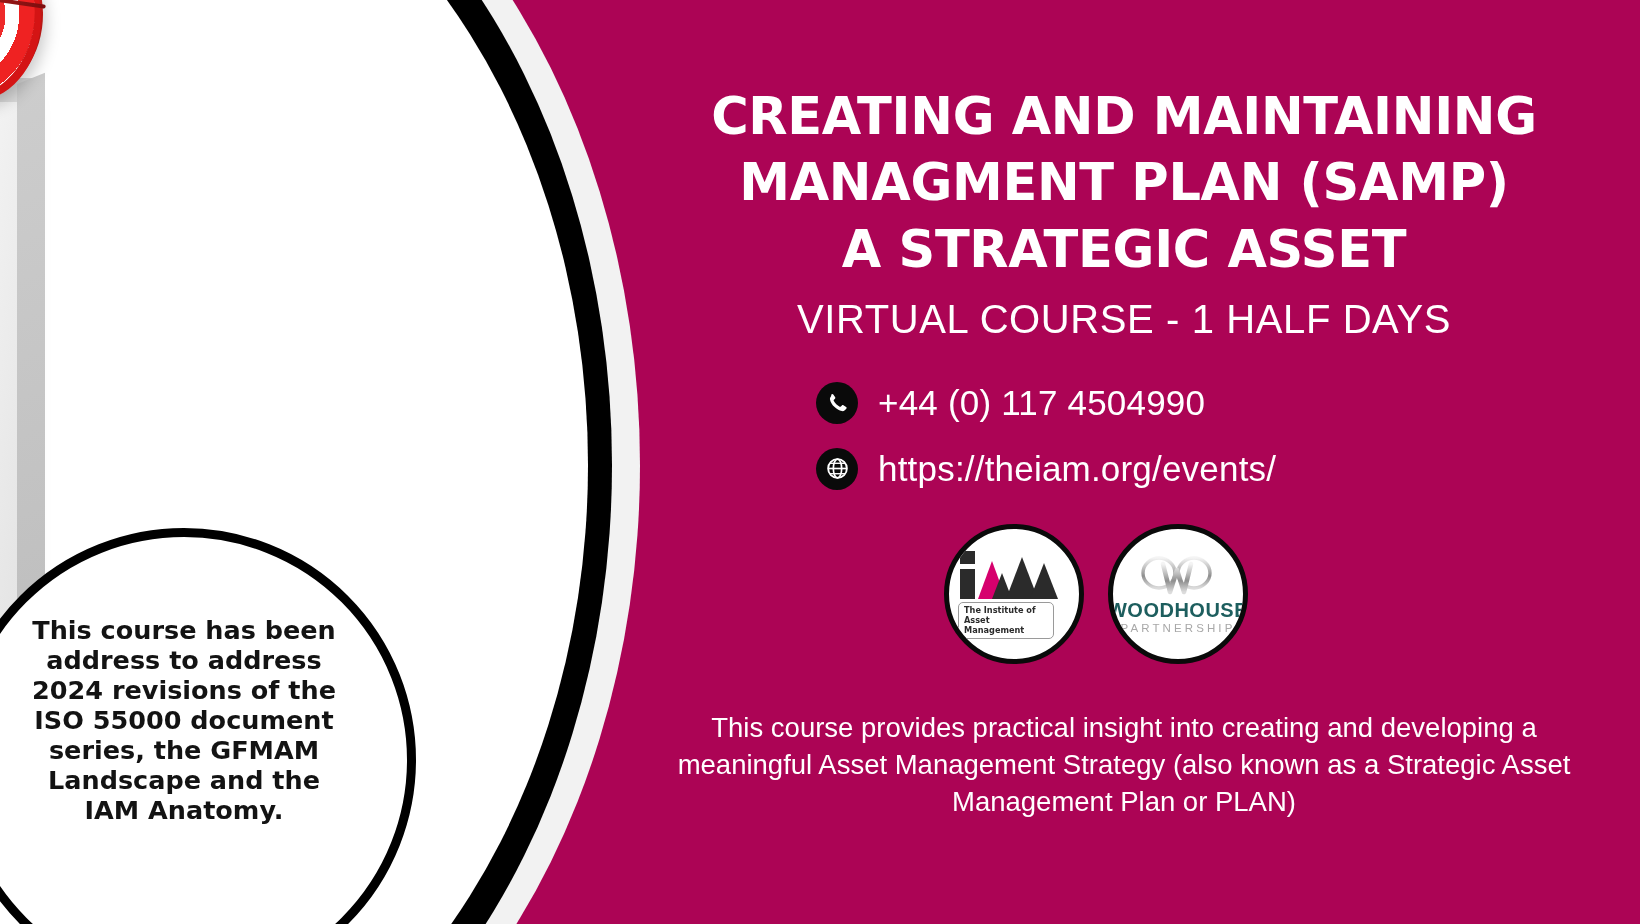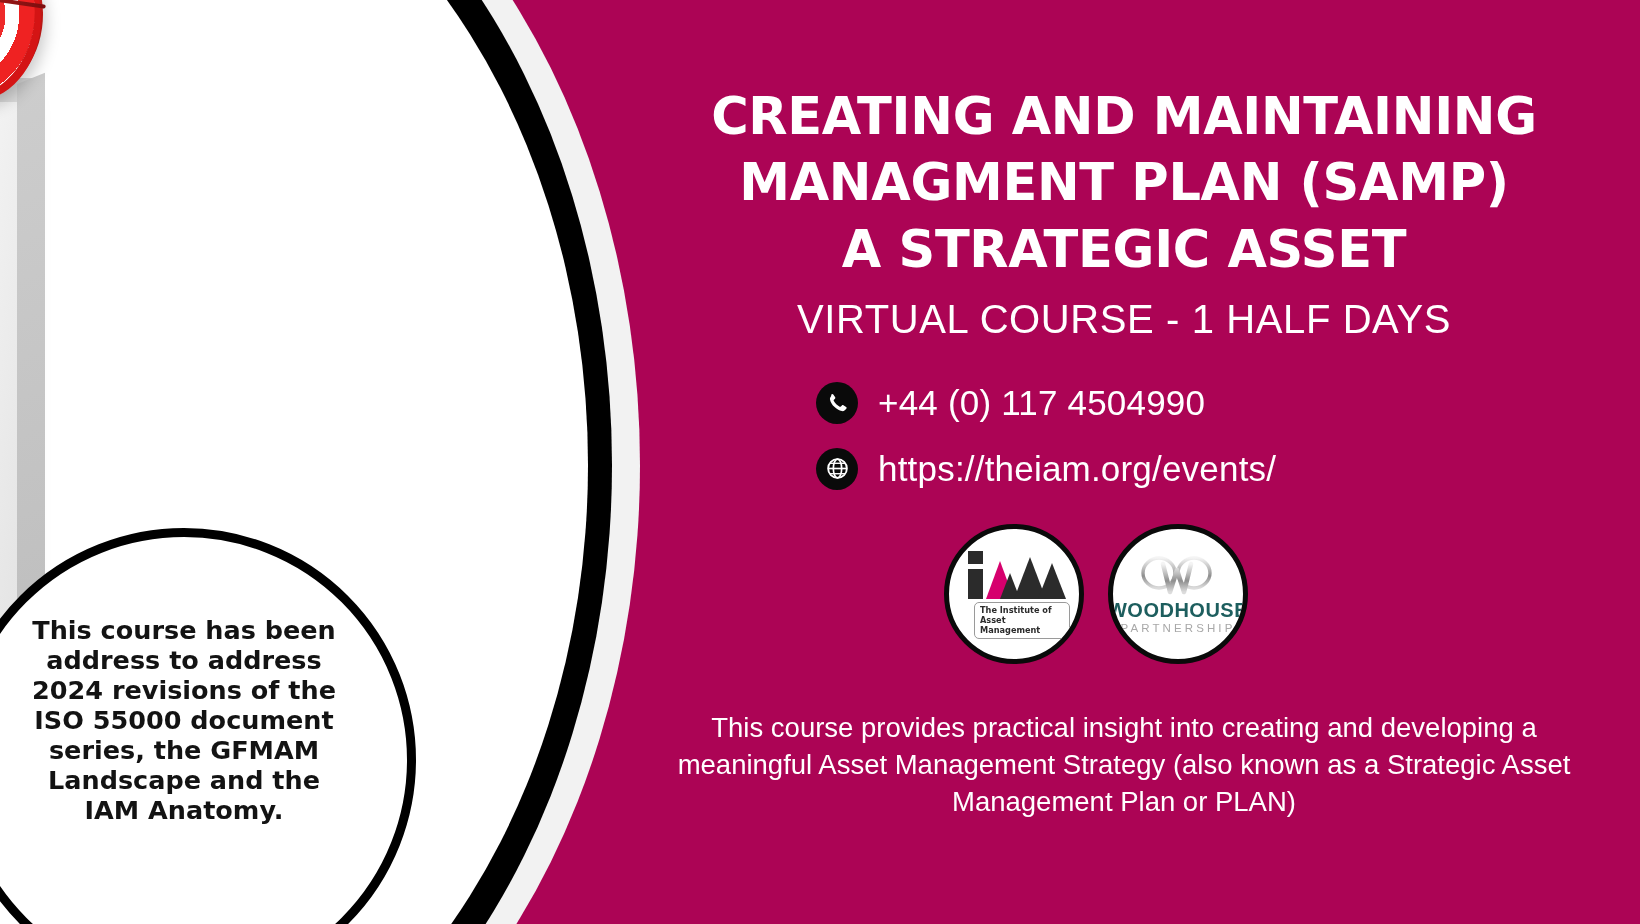--- a/index.html
+++ b/index.html
@@ -237,21 +237,21 @@
     display: flex;
     align-items: center;
     justify-content: center;
     overflow: hidden;
   }
   
   .iam-mark {
     width: 112px;
     display: flex;
     flex-direction: column;
-    align-items: flex-end;
+    align-items: flex-start;
   }
   .iam-glyph { display: block; }
   .iam-caption {
     margin-top: 1px;
     border: 1px solid #9a9a9a;
     border-radius: 5px;
     padding: 2px 5px 3px 5px;
     text-align: left;
     font-family: "DejaVu Sans", sans-serif;
     font-size: 8.2px;

